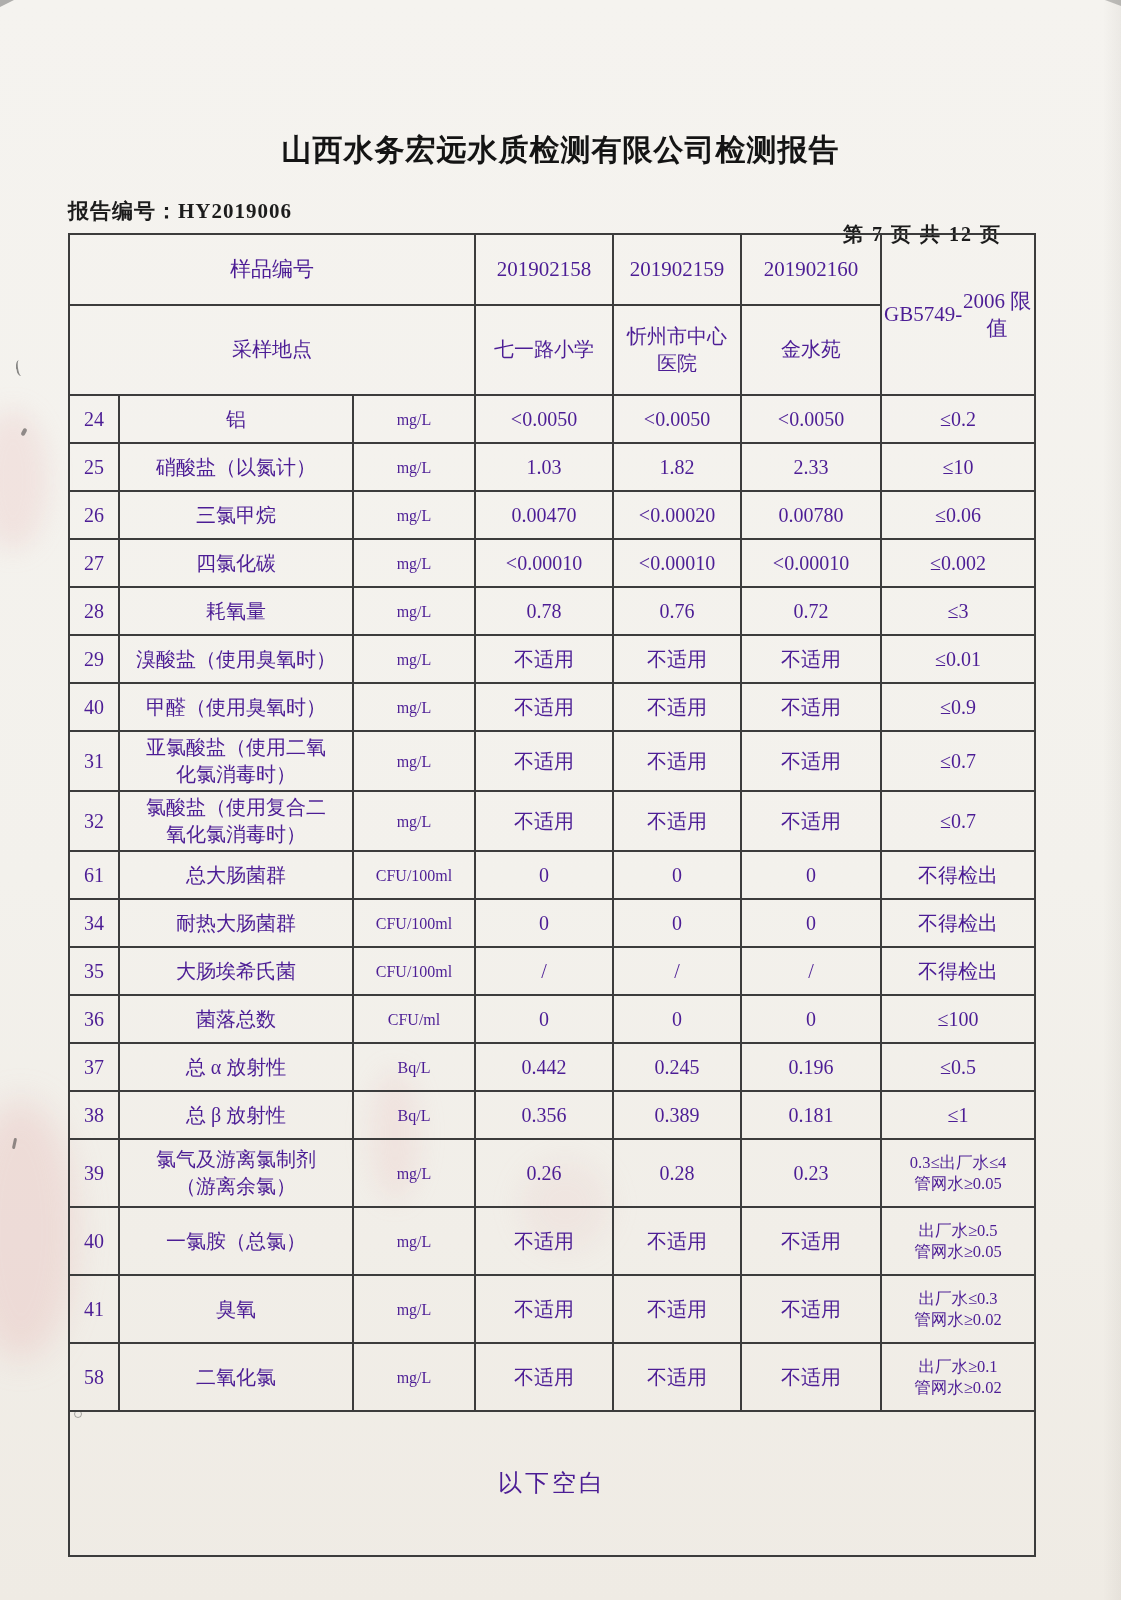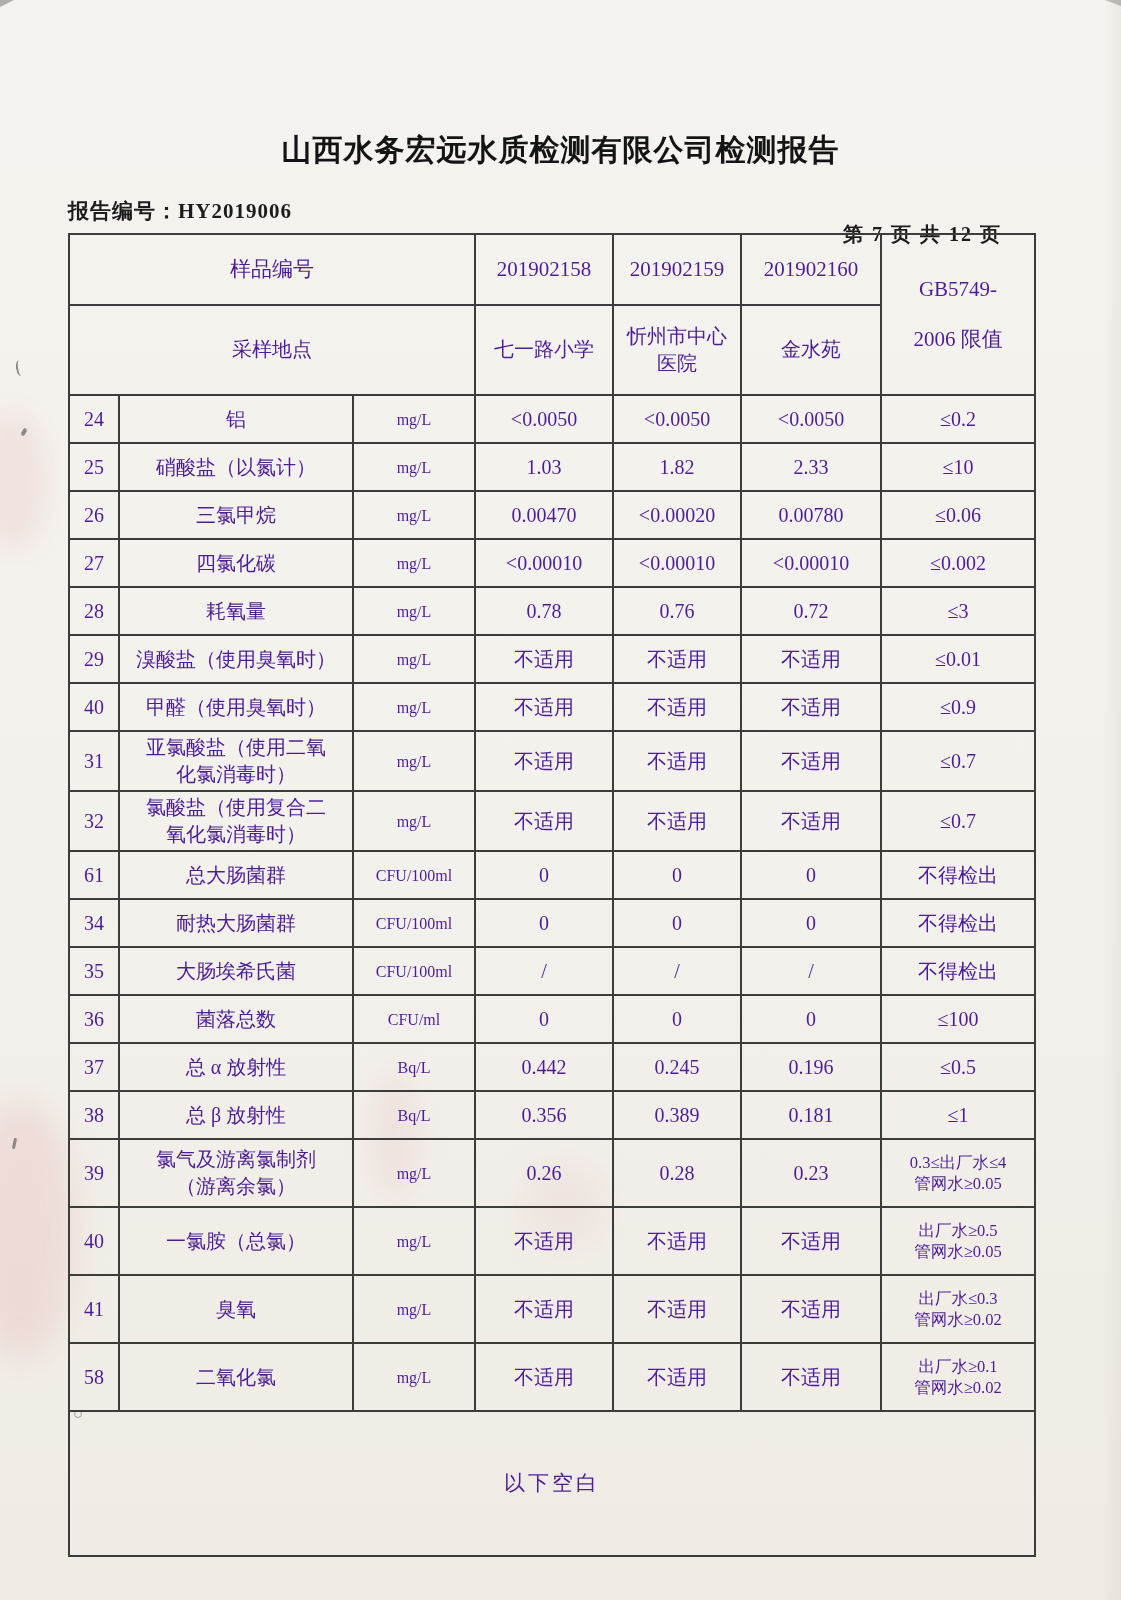--- a/index.html
+++ b/index.html
@@ -64,24 +64,24 @@
     line-height: 27px; padding: 2px 2px;
   }
   thead tr.h1 td { height: 47px; font-size: 21px; }
   thead tr.h2 td { height: 58px; }
   tbody td { height: 48px; }
   td.c-name { text-align: left; padding-left: 15px; }
   td.c-unit { font-size: 16px; }
   td.c-limit { font-size: 20px; }
   td.c-limit.limit-two { font-size: 16.5px; line-height: 21px; padding: 12px 1px; }
   td.gb-cell { font-size: 21px; padding: 0; }
-  .gb-inner { display: flex; flex-direction: column; justify-content: space-around;
+  .gb-inner { display: flex; flex-direction: row; justify-content: space-around;
               align-items: center; height: 101px; }
   td.blank-cell { height: 145px; text-align: left; vertical-align: top;
-                  padding: 28px 0 0 16px; font-size: 21px; letter-spacing: 3px; }
+                  padding: 28px 0 0 16px; font-size: 24px; letter-spacing: 3px; }
 </style>
 </head>
 <body>
 
 <div class="smudge s1"></div>
 <div class="smudge s2"></div>
 <div class="smudge s3"></div>
 <div class="smudge s4"></div>
 <div class="speck p1"></div>
 <div class="speck p2"></div>

